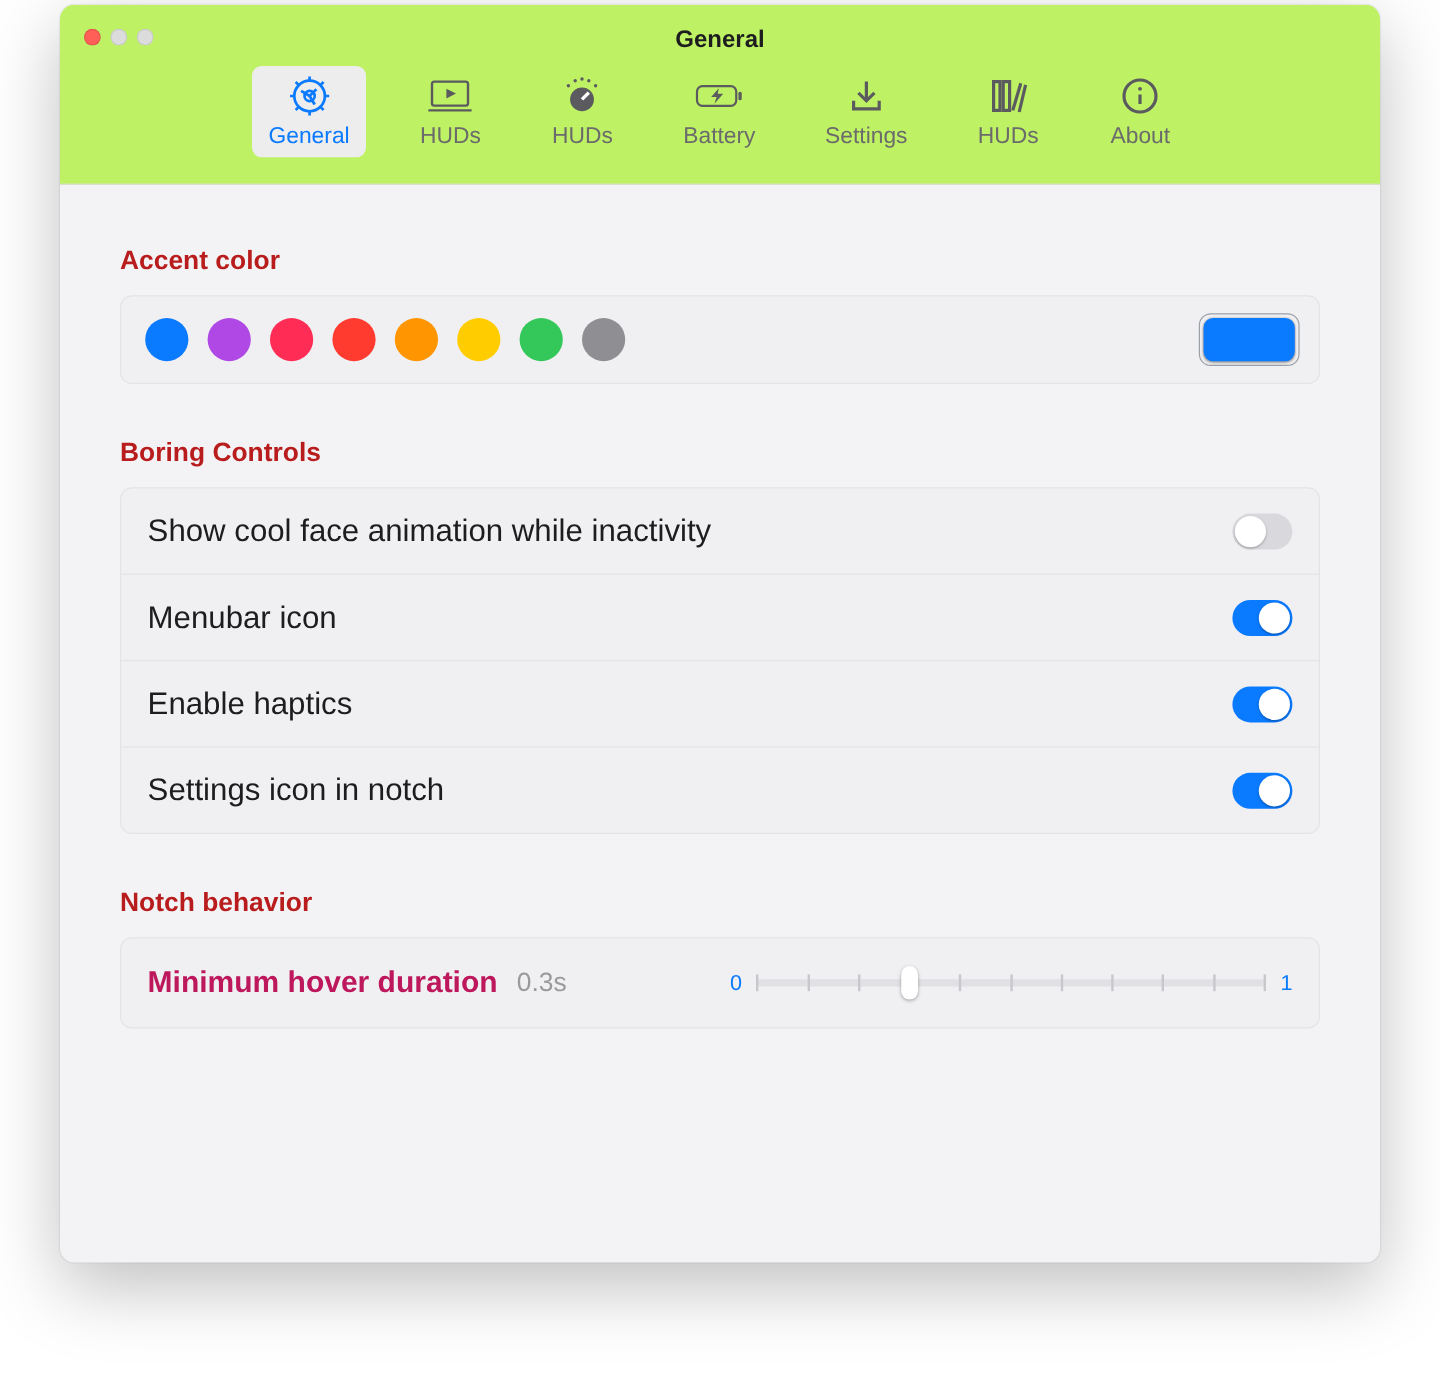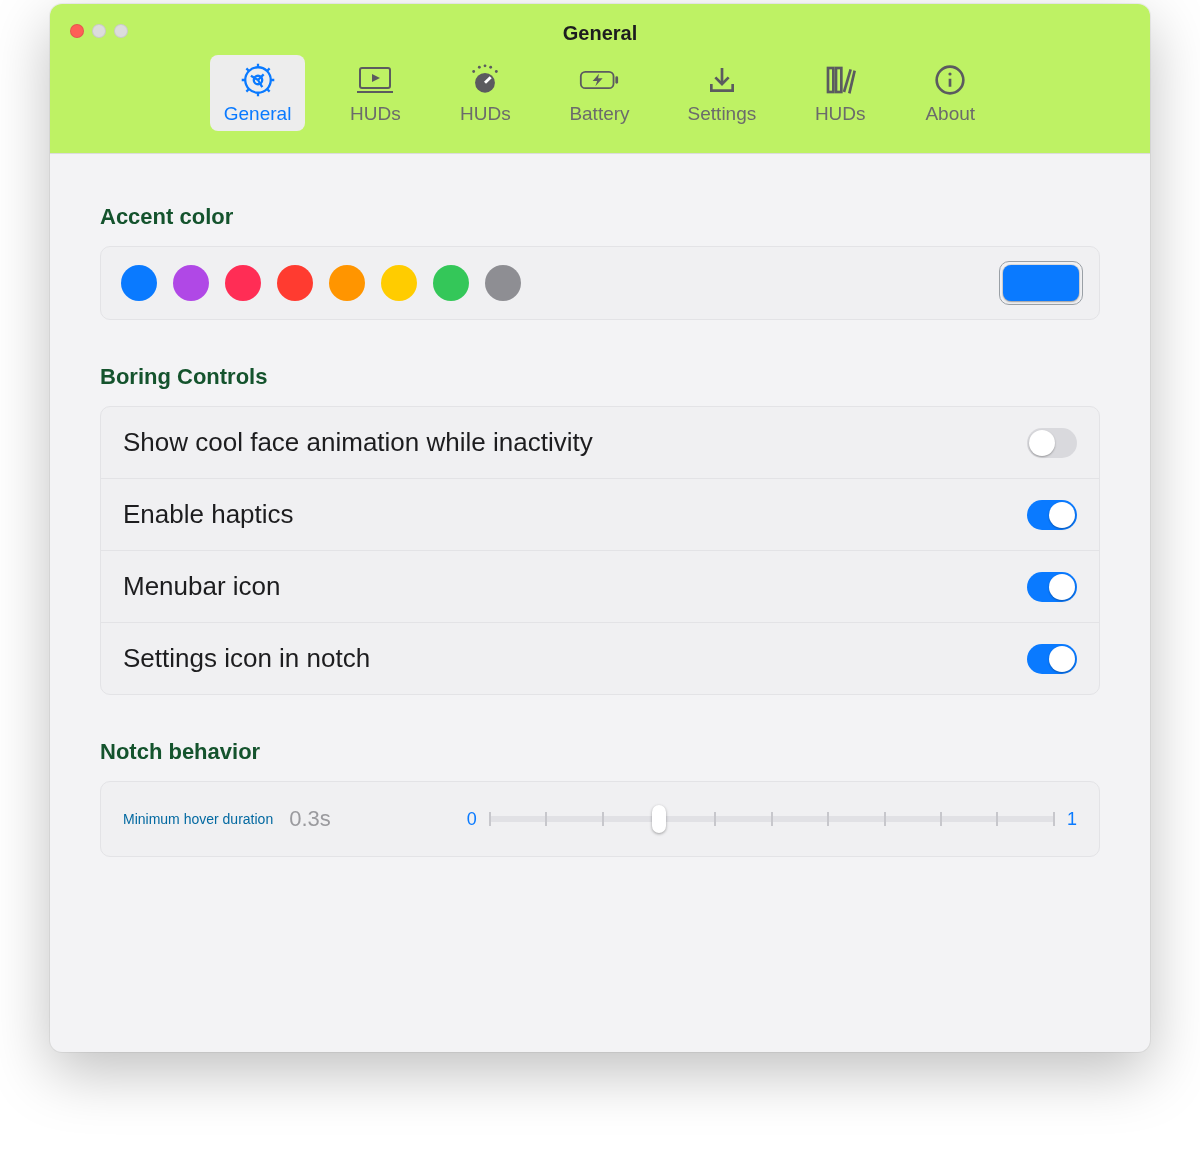--- a/index.html
+++ b/index.html
@@ -75,21 +75,21 @@
   .icon-box {
     width: 40px; height: 34px;
     display: flex; align-items: center; justify-content: center;
   }
   .content {
     padding: 50px 50px 0 50px;
   }
   .section-title {
     font-size: 22px;
     font-weight: 700;
-    color: #14532d;
+    color: #b91c1c;
     margin-bottom: 16px;
   }
   .panel {
     background: #f0f0f2;
     border: 1px solid #e3e3e6;
     border-radius: 10px;
   }
   .accent-panel {
     display: flex;
     align-items: center;
@@ -146,23 +146,24 @@
   .toggle.on { background: #0a7aff; }
   .toggle.on .knob { right: 2px; }
   .spacer { height: 44px; }
   .slider-row {
     display: flex;
     align-items: center;
     padding: 22px 22px;
     gap: 16px;
   }
   .slider-label {
-    font-size: 14px;
-    color: #0369a1;
+    font-size: 25px;
+    color: #be185d;
     white-space: nowrap;
+    font-weight: bold;
   }
   .slider-val {
     font-size: 22px;
     color: #9a9a9e;
   }
   .slider-wrap {
     flex: 1;
     display: flex;
     align-items: center;
     gap: 12px;
@@ -327,27 +328,27 @@
 
     <div class="section-title">Boring Controls</div>
     <div class="panel">
       <div class="row">
         <div class="row-label">Show cool face animation while inactivity</div>
         <div class="toggle off">
             <div class="knob"></div>
           </div>
       </div>
       <div class="row">
-        <div class="row-label">Enable haptics</div>
+        <div class="row-label">Menubar icon</div>
         <div class="toggle on">
             <div class="knob"></div>
           </div>
       </div>
       <div class="row">
-        <div class="row-label">Menubar icon</div>
+        <div class="row-label">Enable haptics</div>
         <div class="toggle on">
             <div class="knob"></div>
           </div>
       </div>
       <div class="row">
         <div class="row-label">Settings icon in notch</div>
         <div class="toggle on">
             <div class="knob"></div>
           </div>
       </div>

